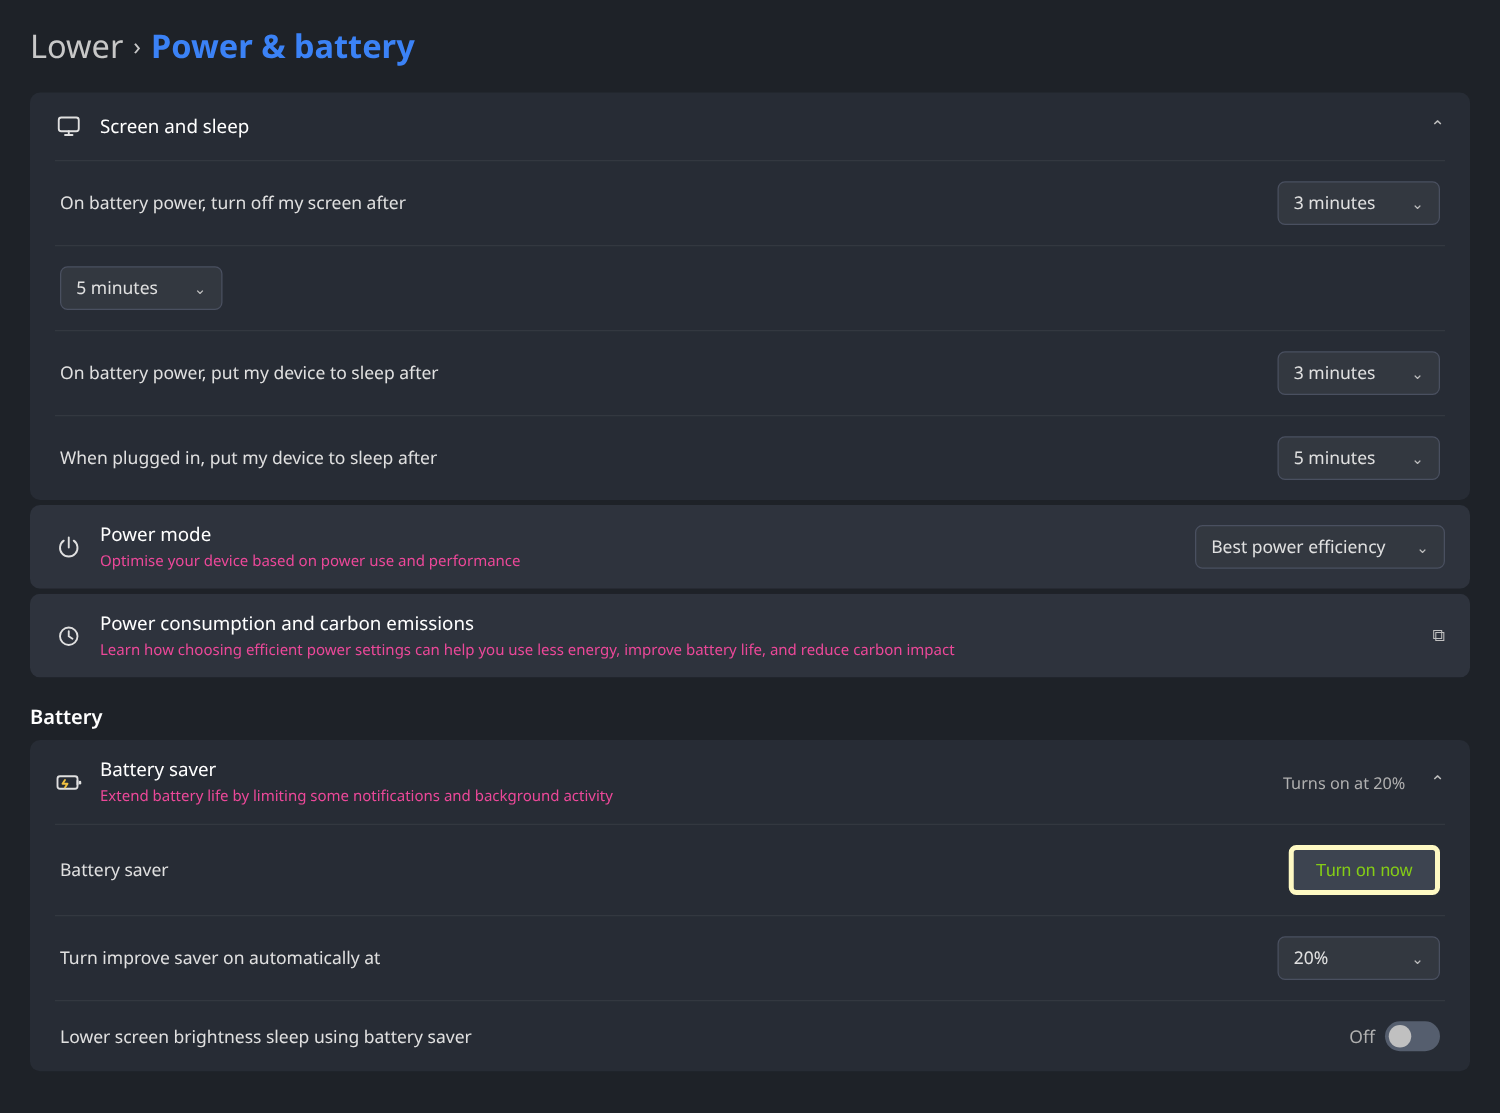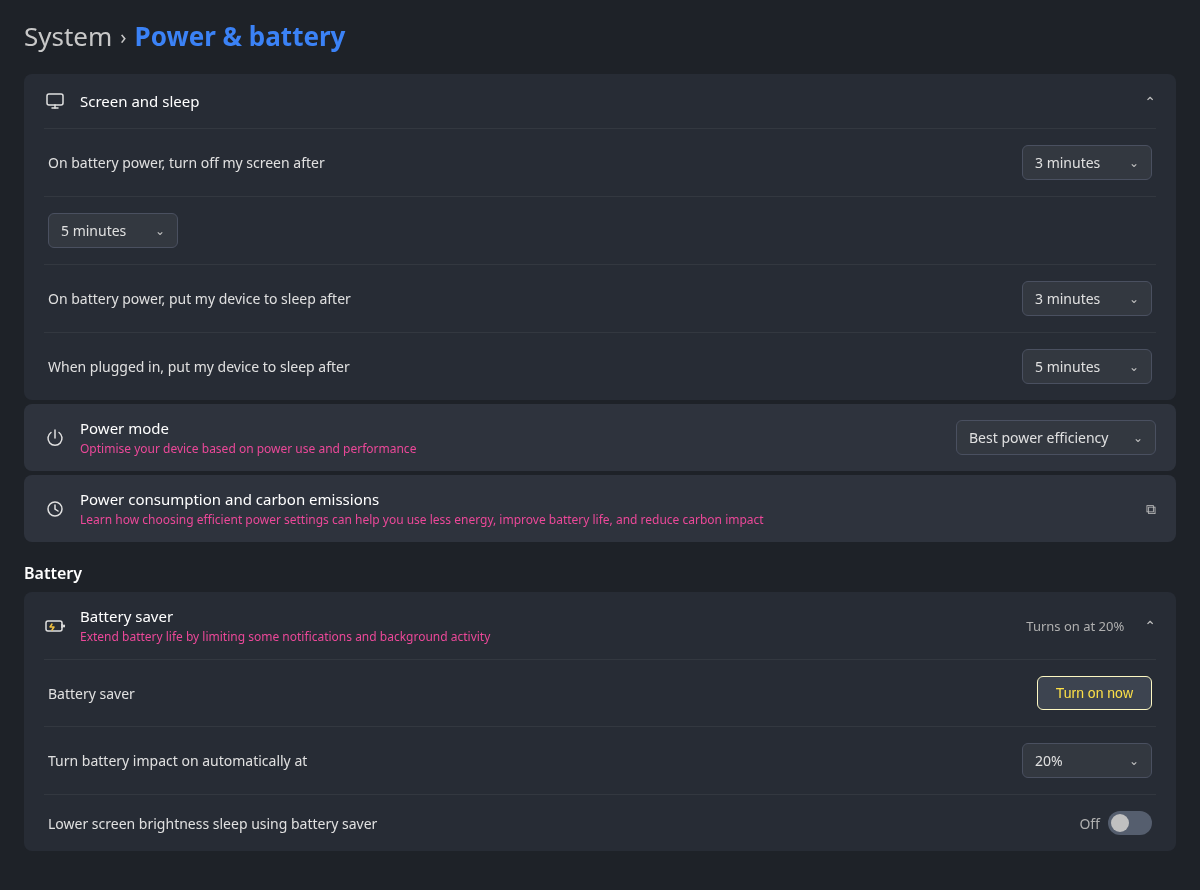--- a/index.html
+++ b/index.html
@@ -164,23 +164,23 @@
     }
 
     .header-right {
       display: flex;
       align-items: center;
       gap: 10px;
     }
 
     .turn-on-btn {
       background: #3d4450;
-      border: 1px solid #fef9c3;
+      border: 4px solid #fef9c3;
       border-radius: 6px;
-      color: #fde047;
+      color: #84cc16;
       font-size: 14px;
       padding: 8px 18px;
       cursor: pointer;
     }
 
     .toggle-container {
       display: flex;
       align-items: center;
       gap: 8px;
     }
@@ -207,21 +207,21 @@
       position: absolute;
       top: 3px;
       left: 3px;
       transition: left 0.2s;
     }
   </style>
 </head>
 <body>
 
 <div class="breadcrumb">
-  <span class="breadcrumb-system">System</span>
+  <span class="breadcrumb-system">Lower</span>
   <span class="breadcrumb-separator">›</span>
   <span class="breadcrumb-current">Power &amp; battery</span>
 </div>
 
 <div class="settings-section">
   <div class="section-header">
     <div class="section-header-left">
       <div class="section-icon">
         <svg width="20" height="20" viewBox="0 0 20 20" fill="none" xmlns="http://www.w3.org/2000/svg">
           <rect x="2" y="3" width="16" height="11" rx="2" stroke="#e0e0e0" stroke-width="1.5" fill="none"></rect>
@@ -340,21 +340,21 @@
   <div class="divider"></div>
 
   <div class="setting-row">
     <span class="setting-label">Battery saver</span>
     <button class="turn-on-btn">Turn on now</button>
   </div>
 
   <div class="divider"></div>
 
   <div class="setting-row">
-    <span class="setting-label">Turn battery impact on automatically at</span>
+    <span class="setting-label">Turn improve saver on automatically at</span>
     <div class="dropdown">
       <span>20%</span>
       <span class="dropdown-arrow">⌄</span>
     </div>
   </div>
 
   <div class="divider"></div>
 
   <div class="setting-row">
     <span class="setting-label">Lower screen brightness sleep using battery saver</span>

